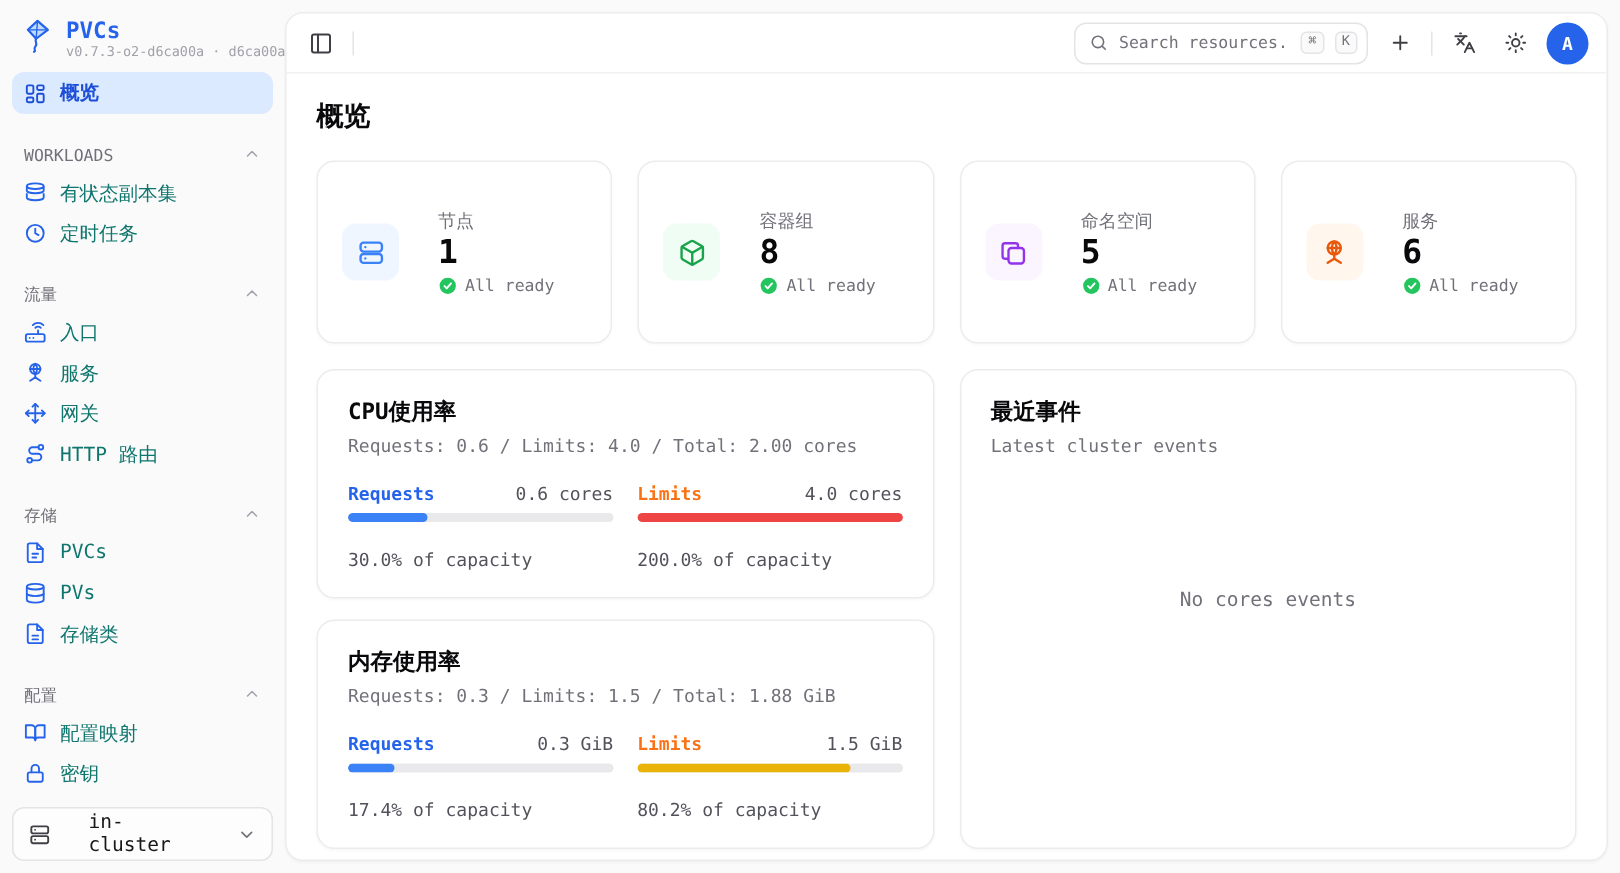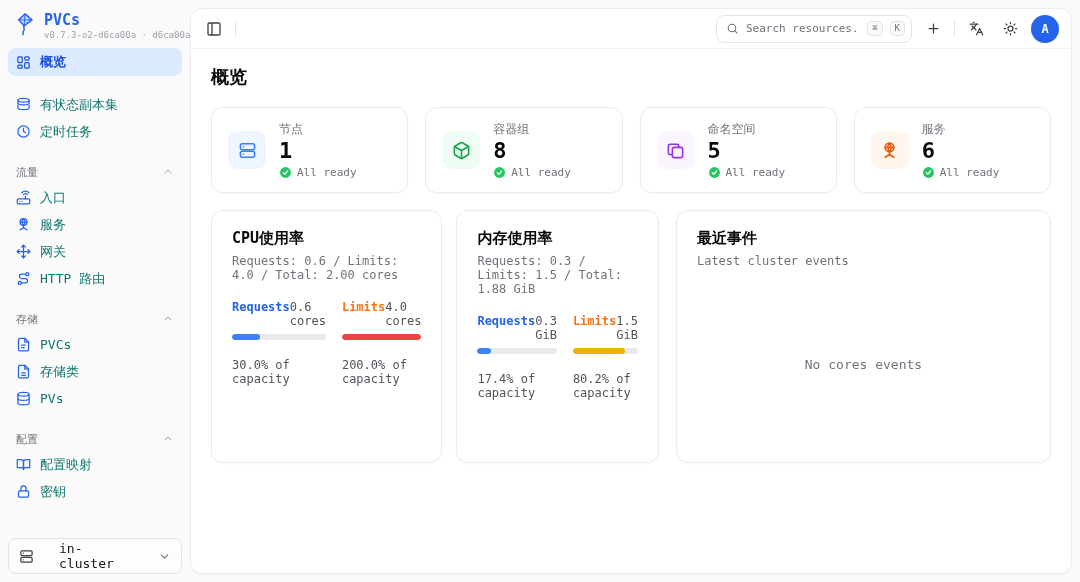--- a/index.html
+++ b/index.html
@@ -39,29 +39,29 @@
   .searchbox input { border:none; outline:none; flex:1; min-width:0; font:inherit; font-size:11px; color:#3f3f46; background:transparent; }
   .searchbox input::placeholder { color:#71717a; }
   .kbd { border:1px solid #e4e4e7; background:#fafafa; border-radius:4px; font-size:9px; color:#71717a; padding:1px 4px; line-height:1.3; }
   .avatar { width:28px; height:28px; border-radius:50%; background:#2563eb; color:#fff; font-size:12px; font-weight:bold; display:flex; align-items:center; justify-content:center; cursor:pointer; }
 
   .content { flex:1; padding:12px 20px 16px; overflow:hidden; }
   .page-title { font-size:18px; font-weight:bold; color:#09090b; margin:4px 0 18px; }
 
   
   .stats-grid { display:grid; grid-template-columns:repeat(4,1fr); gap:17px; }
-  .stat-card { border:1px solid #ececee; border-radius:12px; background:#fff; box-shadow:0 1px 2px rgba(0,0,0,.03); padding:16px; height:86px; display:flex; align-items:center; gap:13px; cursor:pointer; }
+  .stat-card { border:1px solid #ececee; border-radius:12px; background:#fff; box-shadow:0 1px 2px rgba(0,0,0,.03); padding:16px; height:122px; display:flex; align-items:center; gap:26px; cursor:pointer; }
   .stat-icon { width:38px; height:38px; border-radius:9px; display:flex; align-items:center; justify-content:center; flex:0 0 auto; }
   .stat-label { font-size:12px; color:#71717a; }
   .stat-value { font-size:22px; font-weight:bold; color:#09090b; line-height:1.15; }
   .stat-status { display:flex; align-items:center; gap:5px; font-size:11px; color:#71717a; margin-top:2px; }
 
   
   .res-grid { display:grid; grid-template-columns:1fr 1fr; gap:17px; margin-top:17px; align-items:stretch; }
-  .res-col { display:flex; flex-direction:row; gap:14px; }
+  .res-col { display:flex; flex-direction:column; gap:14px; }
   .card { border:1px solid #ececee; border-radius:12px; background:#fff; box-shadow:0 1px 2px rgba(0,0,0,.03); padding:18px 20px; }
   .card-title { font-size:15px; font-weight:bold; color:#09090b; }
   .card-sub { font-size:12px; color:#71717a; margin-top:6px; }
   .metrics { display:grid; grid-template-columns:1fr 1fr; gap:16px; margin-top:18px; }
   .metric-head { display:flex; justify-content:space-between; align-items:baseline; font-size:12px; }
   .metric-label { font-weight:bold; }
   .metric-value { color:#52525b; }
   .bar { height:6px; border-radius:3px; background:#e9e9eb; margin-top:6px; overflow:hidden; }
   .bar-fill { height:100%; border-radius:3px; }
   .capacity { font-size:12px; color:#52525b; margin-top:18px; }
@@ -93,20 +93,28 @@
           <rect x="3" y="3" width="7" height="9" rx="1.5"></rect>
           <rect x="14" y="3" width="7" height="5" rx="1.5"></rect>
           <rect x="14" y="12" width="7" height="9" rx="1.5"></rect>
           <rect x="3" y="16" width="7" height="5" rx="1.5"></rect>
         </svg>
     </span>
     <span>概览</span>
   </div>
 
   <div class="group">
+    <div class="group-label">
+      <span>WORKLOADS</span>
+      <span class="chev">
+          <svg width="12" height="12" viewBox="0 0 24 24" fill="none" stroke="currentColor" stroke-width="2" stroke-linecap="round" stroke-linejoin="round">
+            <path d="m6 14 6-6 6 6"></path>
+          </svg>
+        </span>
+    </div>
     <div class="nav-item">
       <span class="ic">
         <svg width="15" height="15" viewBox="0 0 24 24" fill="none" stroke="currentColor" stroke-width="2">
             <ellipse cx="12" cy="5" rx="9" ry="3"></ellipse>
             <path d="M3 5v4.5c0 1.66 4 3 9 3s9-1.34 9-3V5"></path>
             <path d="M3 12.5V17c0 1.66 4 3 9 3s9-1.34 9-3v-4.5"></path>
           </svg>
       </span>
       <span>有状态副本集</span>
     </div>
@@ -187,37 +195,37 @@
         <svg width="15" height="15" viewBox="0 0 24 24" fill="none" stroke="currentColor" stroke-width="2" stroke-linecap="round" stroke-linejoin="round">
             <path d="M14 2H6a2 2 0 0 0-2 2v16a2 2 0 0 0 2 2h12a2 2 0 0 0 2-2V8z"></path>
             <path d="M14 2v6h6"></path>
             <path d="M9 13h6M9 17h4"></path>
           </svg>
       </span>
       <span>PVCs</span>
     </div>
     <div class="nav-item">
       <span class="ic">
+        <svg width="15" height="15" viewBox="0 0 24 24" fill="none" stroke="currentColor" stroke-width="2">
+            <ellipse cx="12" cy="5" rx="9" ry="3"></ellipse>
+            <path d="M3 5v14c0 1.66 4 3 9 3s9-1.34 9-3V5"></path>
+            <path d="M3 12c0 1.66 4 3 9 3s9-1.34 9-3"></path>
+          </svg>
+      </span>
+      <span>PVs</span>
+    </div>
+    <div class="nav-item">
+      <span class="ic">
         <svg width="15" height="15" viewBox="0 0 24 24" fill="none" stroke="currentColor" stroke-width="2" stroke-linecap="round" stroke-linejoin="round">
             <path d="M14 2H6a2 2 0 0 0-2 2v16a2 2 0 0 0 2 2h12a2 2 0 0 0 2-2V8z"></path>
             <path d="M14 2v6h6"></path>
             <path d="M9 14h6M9 18h6"></path>
           </svg>
       </span>
       <span>存储类</span>
-    </div>
-    <div class="nav-item">
-      <span class="ic">
-        <svg width="15" height="15" viewBox="0 0 24 24" fill="none" stroke="currentColor" stroke-width="2">
-            <ellipse cx="12" cy="5" rx="9" ry="3"></ellipse>
-            <path d="M3 5v14c0 1.66 4 3 9 3s9-1.34 9-3V5"></path>
-            <path d="M3 12c0 1.66 4 3 9 3s9-1.34 9-3"></path>
-          </svg>
-      </span>
-      <span>PVs</span>
     </div>
   </div>
 
   <div class="group">
     <div class="group-label">
       <span>配置</span>
       <span class="chev">
           <svg width="12" height="12" viewBox="0 0 24 24" fill="none" stroke="currentColor" stroke-width="2" stroke-linecap="round" stroke-linejoin="round">
             <path d="m6 14 6-6 6 6"></path>
           </svg>

